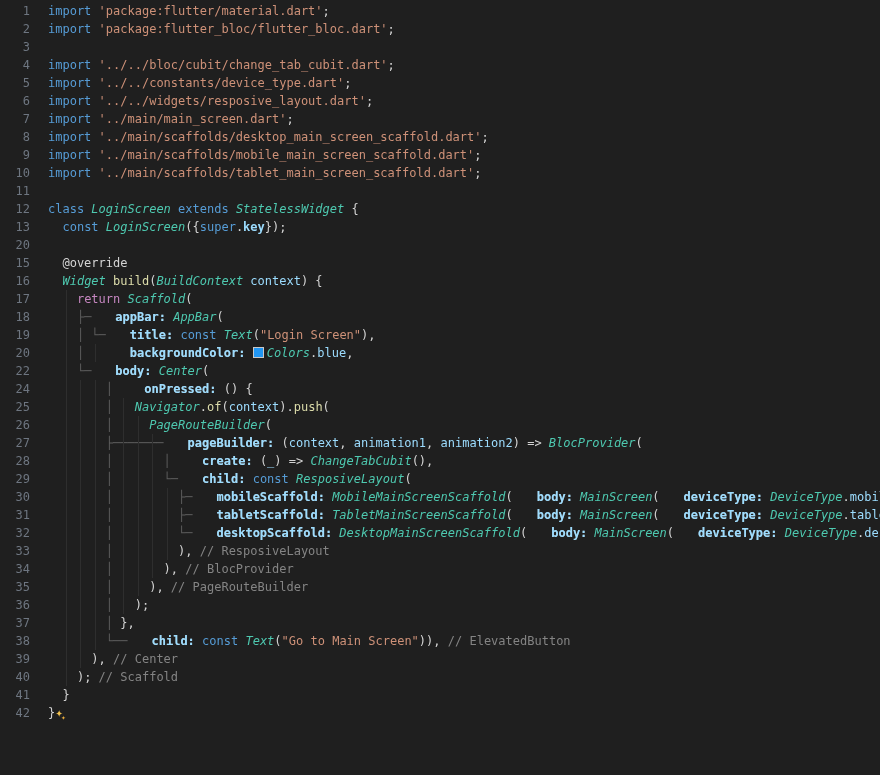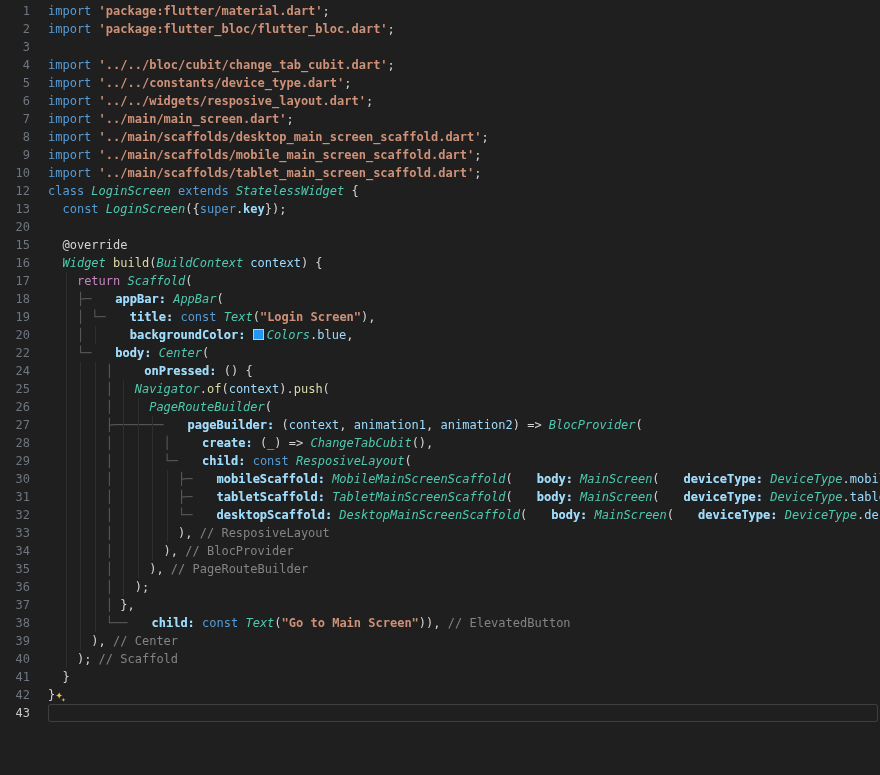--- a/index.html
+++ b/index.html
@@ -20,21 +20,21 @@
   .code{position:relative;flex:1;margin-left:18px;margin-right:2px;white-space:pre;color:var(--pun);}
   .line.active .code{box-shadow:inset 0 0 0 1px var(--active-border);border-radius:3px;}
   .iguide{position:absolute;top:0;bottom:0;width:1px;background:var(--indent);}
   .t-kw{color:var(--kw);}
   .t-ctrl{color:var(--ctrl);}
   .t-type{color:var(--type);font-style:italic;}
   .t-fn{color:var(--fn);}
   .t-var{color:var(--var);}
   .t-varb{color:var(--var);font-weight:700;}
   .t-prop{color:var(--var);font-weight:700;text-shadow:0 0 0.6px rgba(255,255,255,.45);margin-left:24px;}
-  .t-str{color:var(--str);font-weight:bold;}
+  .t-str{color:var(--str);}
   .t-cmt{color:var(--cmt);}
   .t-pun{color:var(--pun);}
   .t-guide{color:var(--guide);}
   .swatch{display:inline-block;width:9px;height:9px;background:var(--swatch);
     border:1px solid #c8c8c8;vertical-align:-1px;margin-right:3px;}
   .sparkle{color:var(--sparkle);font-size:13px;letter-spacing:-2px;}
   .sparkle .small{font-size:8px;color:#E9AD3C;vertical-align:-3px;}
 </style>
 </head>
 <body>
@@ -74,20 +74,24 @@
     </div>
     <div class="line">
       <span class="ln">9</span>
       <span class="code"><span class="t-kw">import</span><span class="t-pun"> </span><span class="t-str">'../main/scaffolds/mobile_main_screen_scaffold.dart'</span><span class="t-pun">;</span></span>
     </div>
     <div class="line">
       <span class="ln">10</span>
       <span class="code"><span class="t-kw">import</span><span class="t-pun"> </span><span class="t-str">'../main/scaffolds/tablet_main_screen_scaffold.dart'</span><span class="t-pun">;</span></span>
     </div>
     <div class="line">
+      <span class="ln">11</span>
+      <span class="code"></span>
+    </div>
+    <div class="line">
       <span class="ln">12</span>
       <span class="code"><span class="t-kw">class</span><span class="t-pun"> </span><span class="t-type">LoginScreen</span><span class="t-pun"> </span><span class="t-kw">extends</span><span class="t-pun"> </span><span class="t-type">StatelessWidget</span><span class="t-pun"> {</span></span>
     </div>
     <div class="line">
       <span class="ln">13</span>
       <span class="code"><span class="t-pun">  </span><span class="t-kw">const</span><span class="t-pun"> </span><span class="t-type">LoginScreen</span><span class="t-pun">({</span><span class="t-kw">super</span><span class="t-pun">.</span><span class="t-varb">key</span><span class="t-pun">});</span></span>
     </div>
     <div class="line">
       <span class="ln">20</span>
       <span class="code"></span>
@@ -188,18 +192,14 @@
       <span class="ln">40</span>
       <span class="code"><span class="iguide" style="left: calc(2.45ch);"></span><span class="t-pun">    </span><span class="t-pun">); </span><span class="t-cmt">// Scaffold</span></span>
     </div>
     <div class="line">
       <span class="ln">41</span>
       <span class="code"><span class="t-pun">  }</span></span>
     </div>
     <div class="line">
       <span class="ln">42</span>
       <span class="code"><span class="t-pun">}</span><span class="sparkle">✦<span class="small">✦</span></span></span>
-    </div>
-    <div class="line active">
-      <span class="ln">43</span>
-      <span class="code"></span>
     </div>
   </div>
 
 </body></html>

